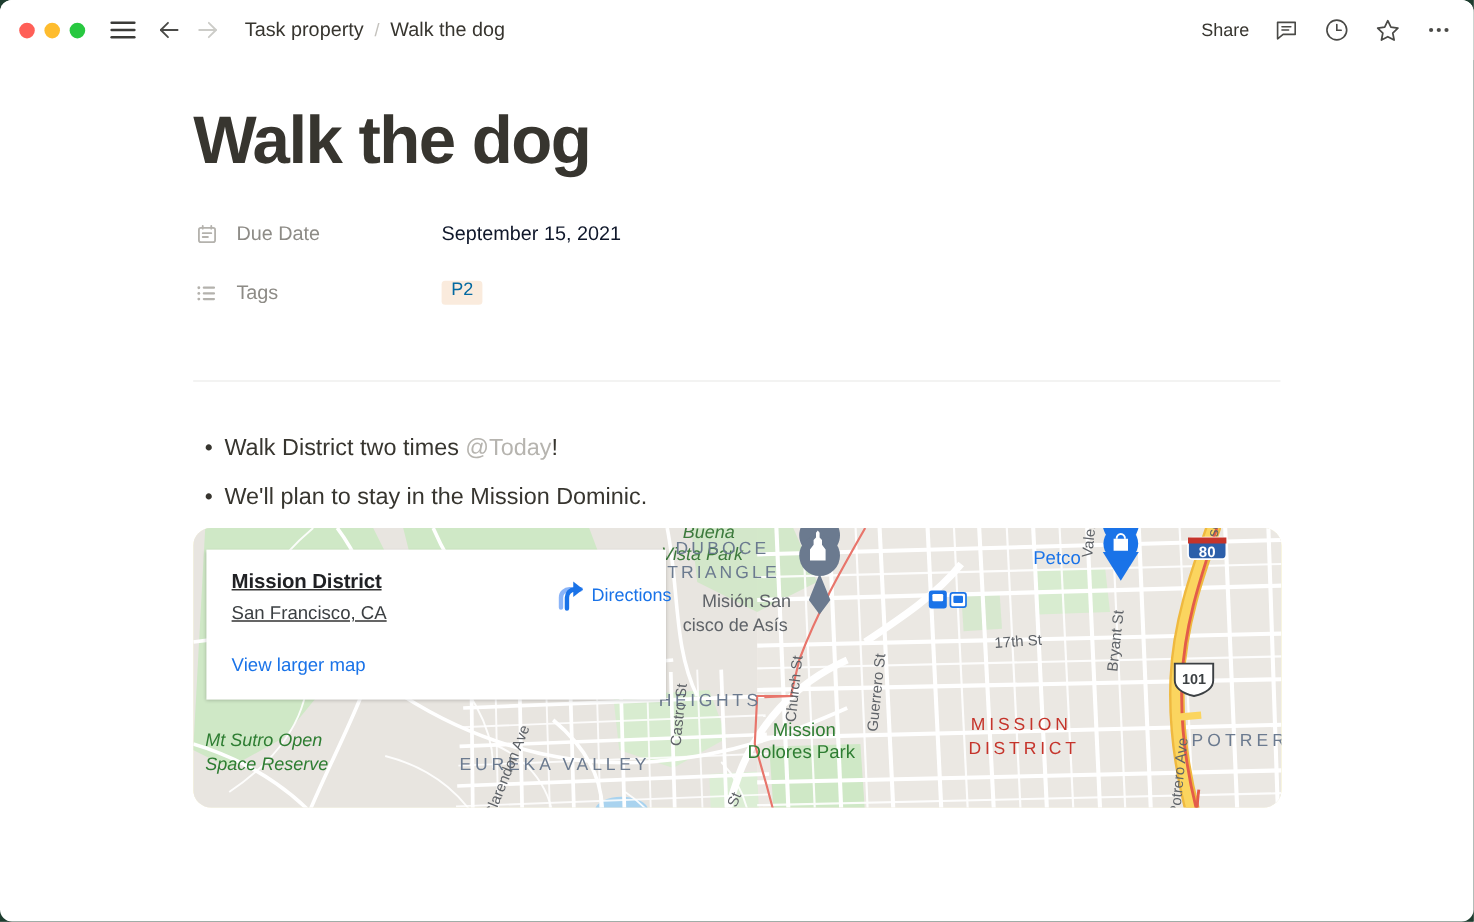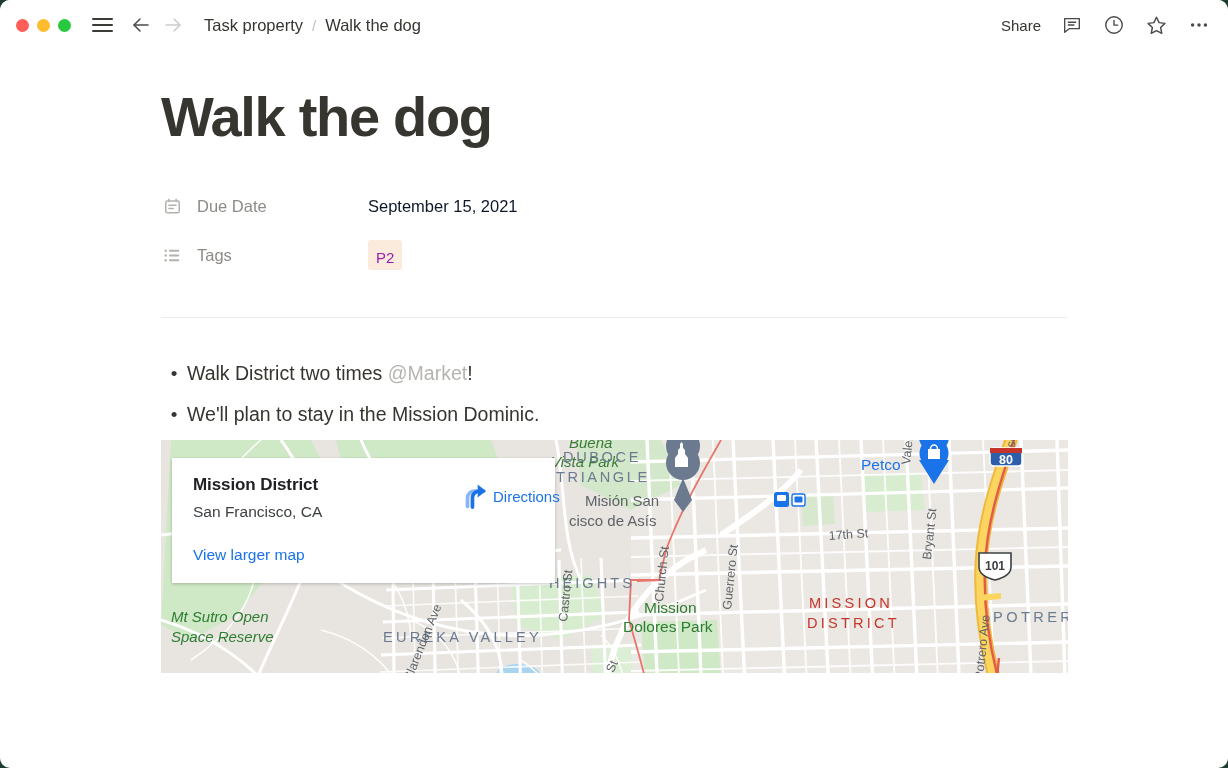--- a/index.html
+++ b/index.html
@@ -50,60 +50,61 @@
 
   
   #page { position: absolute; top: 50px; left: 0; width: 1228px; height: 718px; }
 
   #page-title {
     position: absolute; left: 161px; top: 39px;
     font-size: 56px; font-weight: bold; color: #37352f;
     letter-spacing: -1.3px; line-height: 1;
   }
 
-  #properties { position: absolute; left: 161px; top: 139px; width: 620px; }
+  #properties { position: absolute; left: 161px; top: 128px; width: 620px; }
   .prop-row { display: flex; align-items: center; height: 34px; margin-bottom: 15px; }
   .prop-label { display: flex; align-items: center; width: 207px; }
   .prop-icon { width: 22px; height: 22px; margin-right: 14px; display: flex; align-items: center; justify-content: center; }
   .prop-name { font-size: 16.5px; color: #8d8b86; }
   .prop-value { font-size: 16.5px; color: #0f172a; }
   .tag-pill {
-    display: inline-block; background: #faebdd; color: #a21caf;
-    font-size: 15px; padding: 10px 8px 4px; border-radius: 3px; line-height: 1.1;
+    display: inline-block; background: #faebdd; color: #0369a1;
+    font-size: 15px; padding: 0 8px 4px; border-radius: 3px; line-height: 1.1;
   }
   #add-property { display: flex; align-items: center; height: 30px; cursor: pointer; }
   #add-property .prop-name { color: #b4b2ad; }
 
   #divider {
     position: absolute; left: 161px; top: 267px; width: 906px; height: 1px;
     background: #ebebea;
   }
 
   
   #bullets { position: absolute; left: 161px; top: 310px; width: 906px; }
   .bullet { display: flex; align-items: flex-start; margin-bottom: 14px; }
   .bullet-dot { width: 26px; min-width: 26px; text-align: center; font-size: 19px; color: #37352f; line-height: 27px; }
   .bullet-text { font-size: 19.5px; color: #37352f; line-height: 27px; }
   .mention { color: #b6b4af; }
 
   
   #map {
     position: absolute; left: 161px; top: 390px;
     width: 907px; height: 233px;
-    background: #fef9c3; overflow: hidden;
+    background: #fef9c3; overflow: hidden; border-radius: 15px;
   }
   #map svg { display: block; }
 
   
   #map-card {
     position: absolute; left: 11px; top: 18px;
     width: 383px; height: 125px;
     background: #ffffff;
     box-shadow: 0 1px 3px rgba(0,0,0,.22);
     padding: 17px 17px 12px 21px;
+    text-decoration: underline;
   }
   #card-title { font-size: 17px; font-weight: bold; color: #202124; letter-spacing: -0.1px; }
   #card-subtitle { font-size: 15.5px; color: #3c4043; margin-top: 8px; }
   #view-larger-map {
     position: absolute; left: 21px; top: 88px;
     font-size: 15.5px; color: #1a73e8; cursor: pointer;
   }
   #directions {
     position: absolute; right: 18px; top: 20px;
     width: 78px; display: flex; flex-direction: row; align-items: center;
@@ -220,21 +221,21 @@
         <span class="tag-pill">P2</span>
       </div>
 
     </div>
 
     <div id="divider"></div>
 
     <div id="bullets">
       <div class="bullet">
         <span class="bullet-dot">•</span>
-        <span class="bullet-text"><span>Walk District two times </span><span class="mention">@Market</span><span>!</span></span>
+        <span class="bullet-text"><span>Walk District two times </span><span class="mention">@Today</span><span>!</span></span>
       </div>
       <div class="bullet">
         <span class="bullet-dot">•</span>
         <span class="bullet-text">We'll plan to stay in the Mission Dominic.</span>
       </div>
     </div>
 
     <div id="map">
 
       <svg width="907" height="328" viewBox="0 0 907 328">

